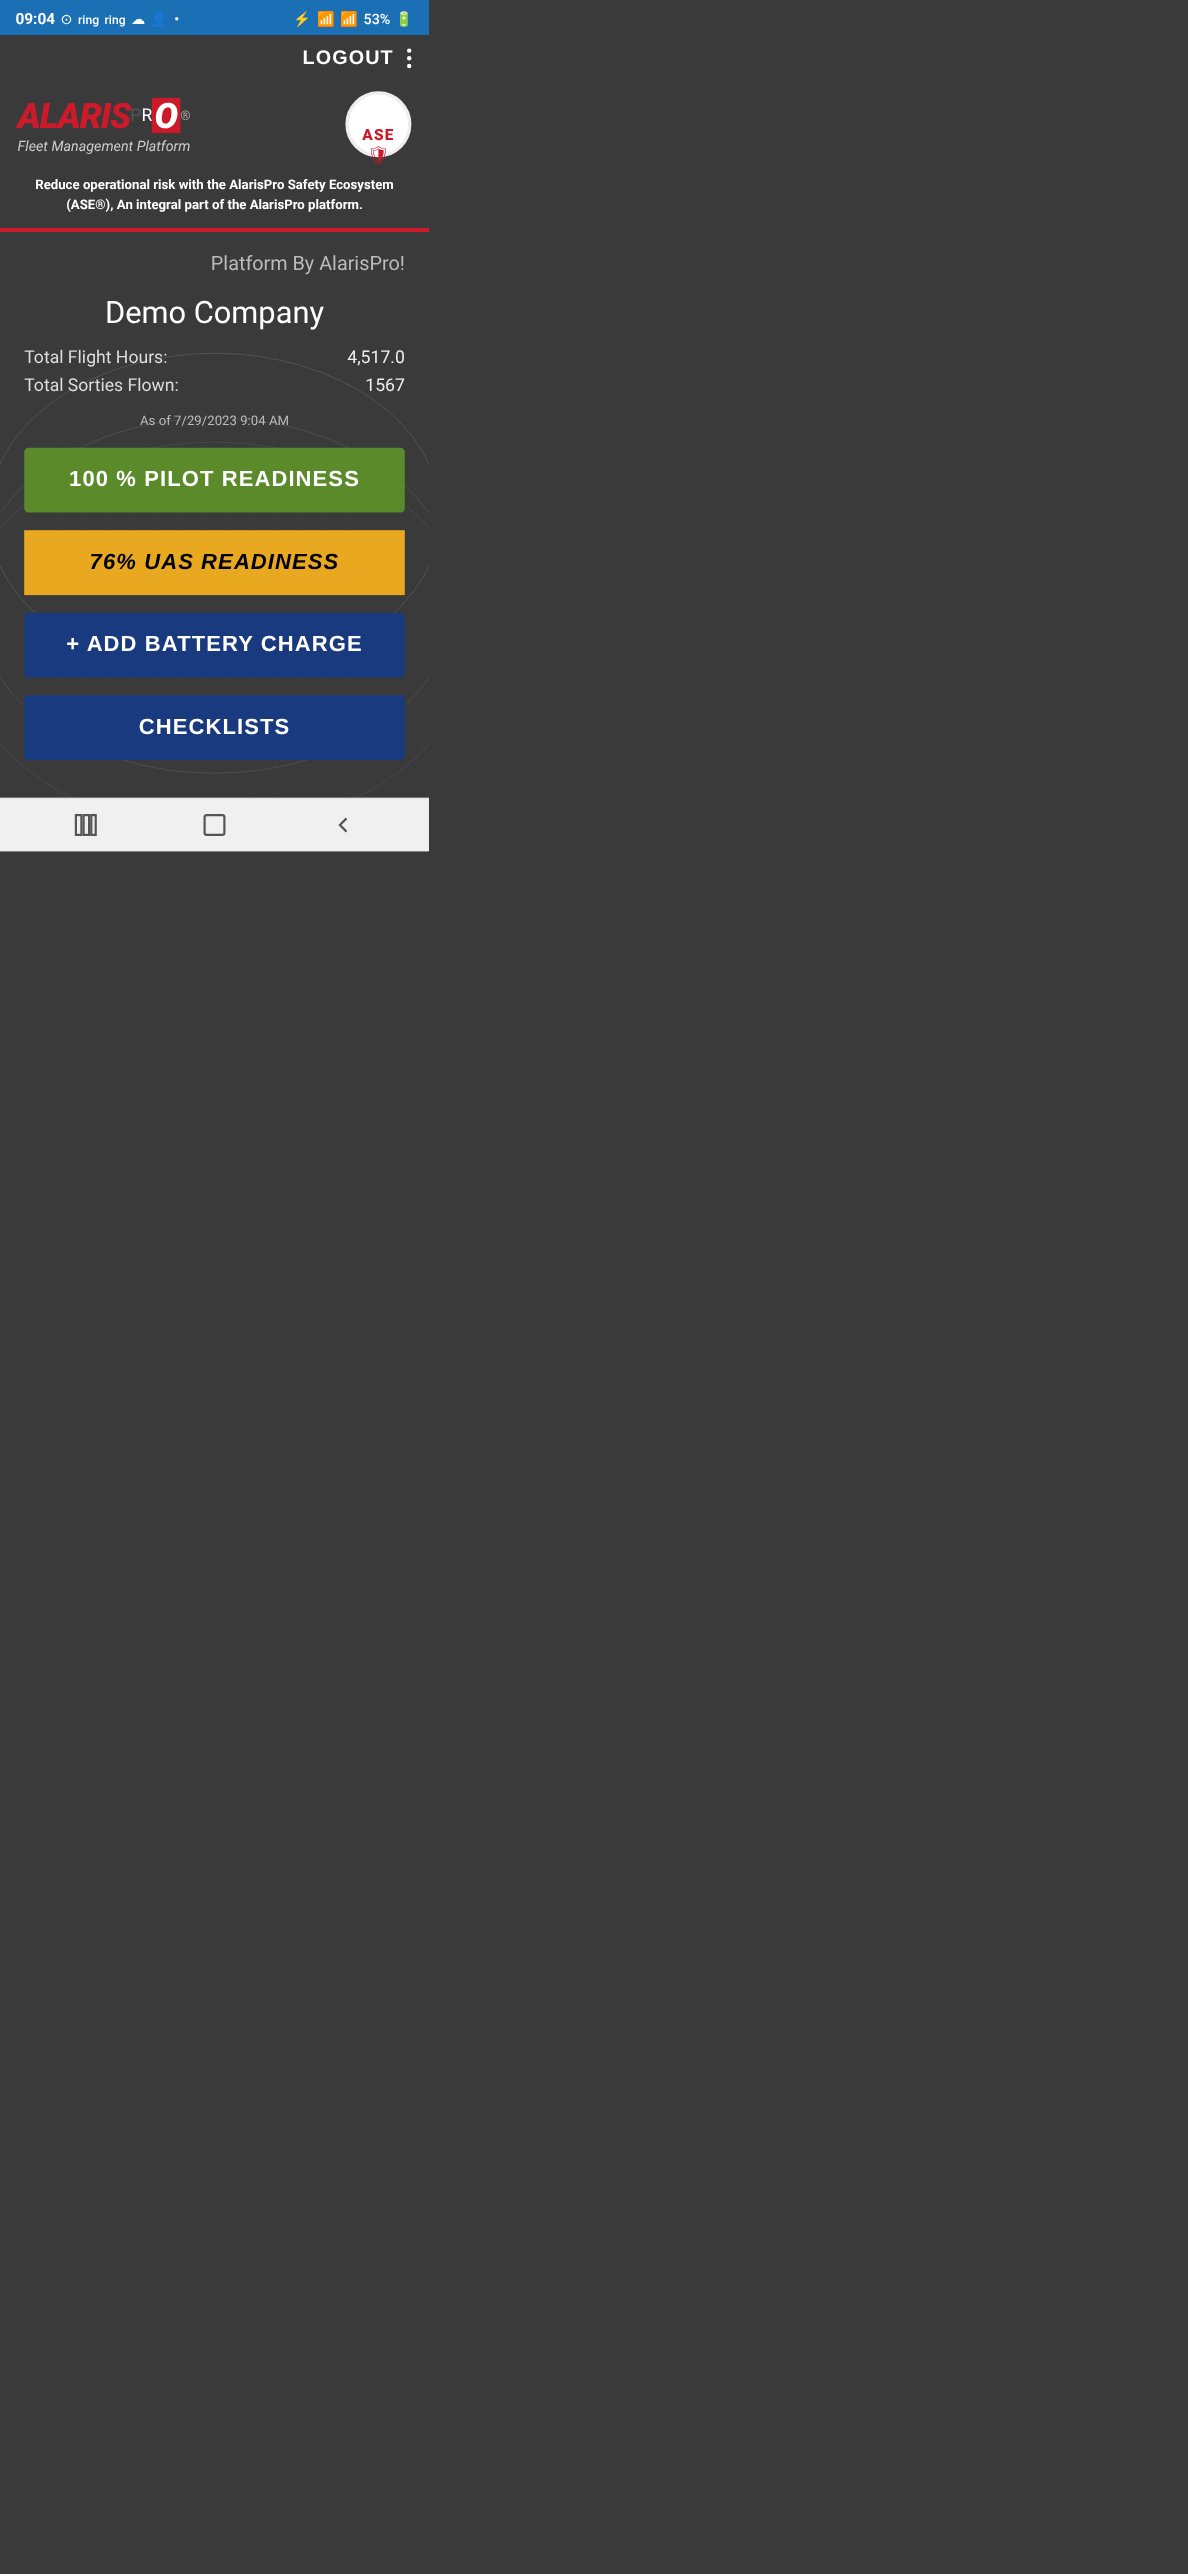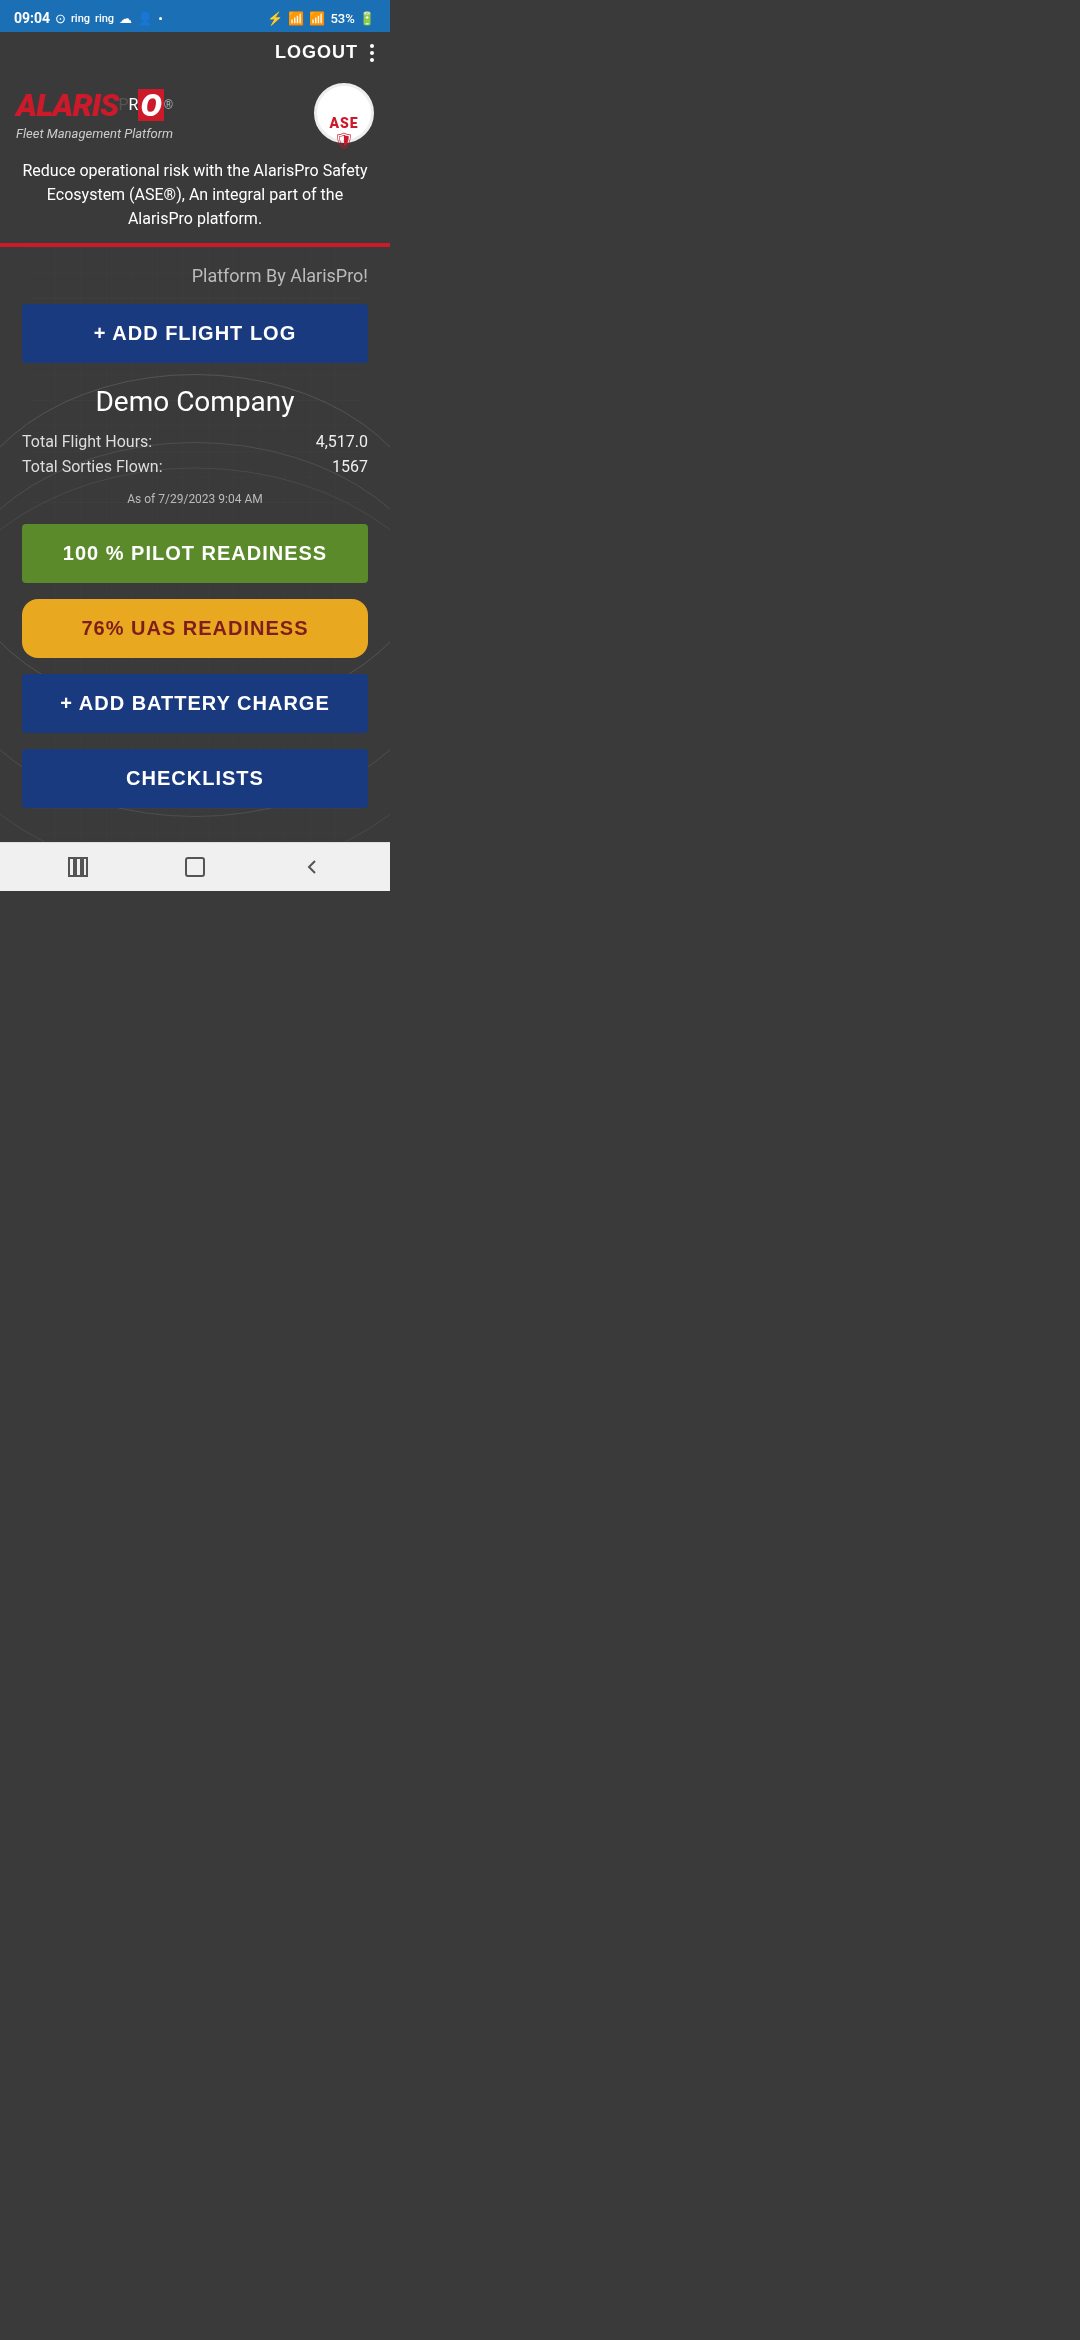--- a/index.html
+++ b/index.html
@@ -138,22 +138,22 @@
       margin-top: 39px;
     }
     .ase-shield {
       color: #cc1a2a;
       font-size: 16px;
     }
 
     
     .tagline {
       color: white;
-      font-size: 16px;
-      font-weight: 400;
+      font-size: 12px;
+      font-weight: 700;
       text-align: center;
       line-height: 1.5;
       padding: 8px 4px 12px 4px;
     }
 
     
     .red-divider {
       height: 4px;
       background: #cc1a2a;
       width: 100%;
@@ -257,32 +257,33 @@
       border-radius: 4px;
       cursor: pointer;
       margin-bottom: 16px;
       position: relative;
       z-index: 1;
     }
     .btn-uas-readiness {
       display: block;
       width: 100%;
       background: #e8a820;
-      color: #7f1d1d;
-      font-size: 20px;
-      font-weight: 700;
-      letter-spacing: 1px;
-      text-align: center;
-      padding: 18px 10px;
-      border: none;
-      border-radius: 16px;
-      cursor: pointer;
-      margin-bottom: 16px;
-      position: relative;
-      z-index: 1;
+      color: #000000;
+      font-size: 20px;
+      font-weight: 700;
+      letter-spacing: 1px;
+      text-align: center;
+      padding: 18px 10px;
+      border: none;
+      border-radius: 0;
+      cursor: pointer;
+      margin-bottom: 16px;
+      position: relative;
+      z-index: 1;
+      font-style: italic;
     }
     .btn-alerts {
       display: block;
       width: 100%;
       background: #e8a820;
       color: #222;
       font-size: 20px;
       font-weight: 700;
       letter-spacing: 1px;
       text-align: center;
@@ -418,21 +419,20 @@
 
       <ellipse cx="195" cy="350" rx="280" ry="200" fill="none" stroke="white" stroke-width="1"></ellipse>
       <ellipse cx="195" cy="450" rx="300" ry="220" fill="none" stroke="white" stroke-width="0.8"></ellipse>
       <ellipse cx="195" cy="500" rx="320" ry="240" fill="none" stroke="white" stroke-width="0.6"></ellipse>
       <rect width="390" height="700" fill="url(#grid)" opacity="0.5"></rect>
     </svg>
   </div>
 
   <div class="powered-by">Platform By AlarisPro!</div>
 
-  <button class="btn-add-flight">+ ADD FLIGHT LOG</button>
 
   <div class="company-name">Demo Company</div>
 
   <div class="stats-block">
     <div class="stat-row">
       <span>Total Flight Hours:</span>
       <span class="stat-value">4,517.0</span>
     </div>
     <div class="stat-row">
       <span>Total Sorties Flown:</span>

